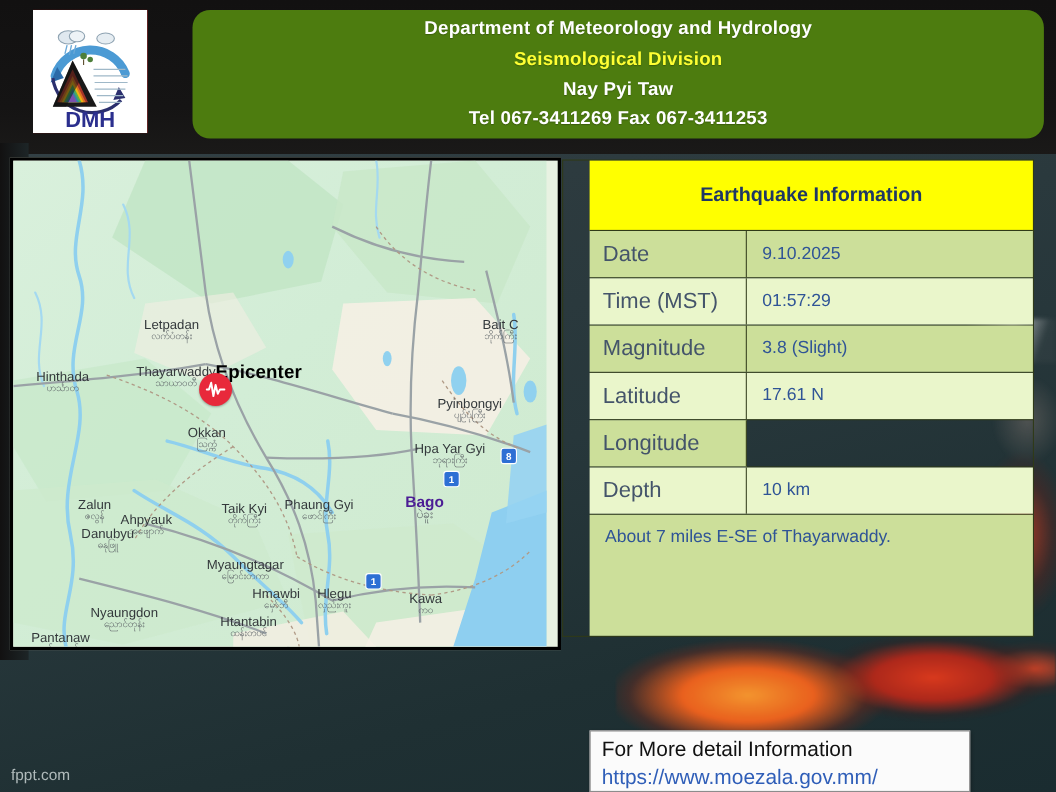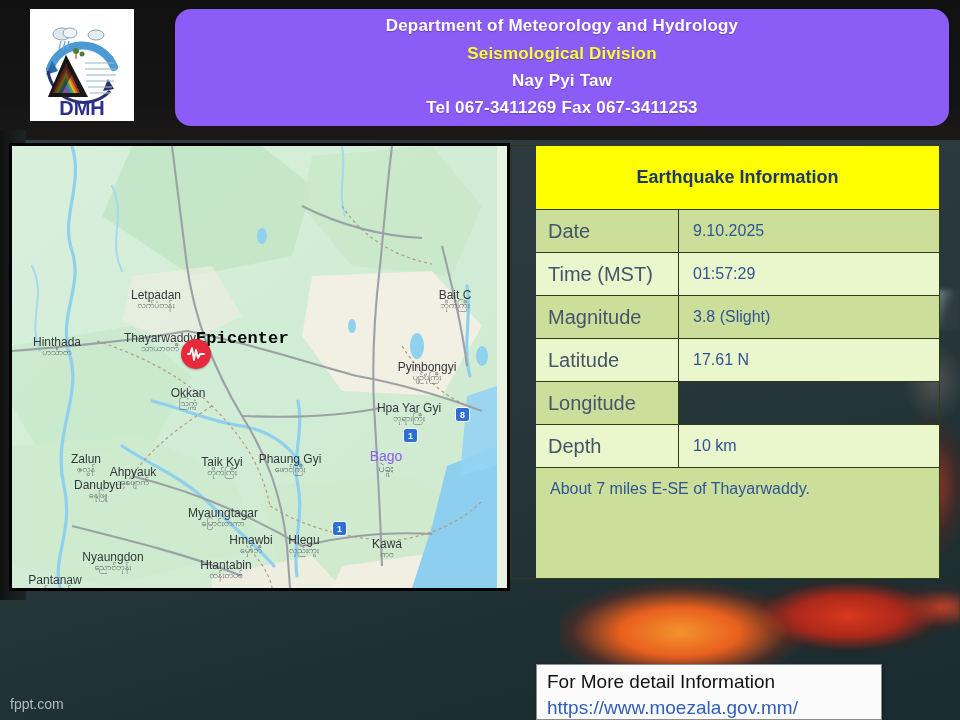--- a/index.html
+++ b/index.html
@@ -67,21 +67,21 @@
     background: #b91c1c;
     overflow: hidden;
   }
   .logo-svg { display: block; }
 
   
   .banner {
     position: absolute;
     left: 175px; top: 9px;
     width: 774px; height: 117px;
-    background: #8b5cf6;
+    background: #4d7c0f;
     border-radius: 16px;
     display: flex;
     flex-direction: column;
     align-items: center;
     justify-content: center;
     gap: 1px;
   }
   .banner-line {
     color: #ffffff;
     font-size: 17px;
@@ -107,33 +107,32 @@
     position: absolute;
     font-family: "Liberation Sans", sans-serif;
     color: #3b3f42;
     white-space: nowrap;
     line-height: 1.02;
     text-align: center;
     transform: translateX(-50%);
   }
   .map-label .en { display: block; font-size: 10px; color: #33383b; }
   .map-label .my { display: block; font-size: 8px; color: #5d6367; letter-spacing: -0.2px; }
-  .map-label.big .en { font-size: 14px; font-weight: normal; color: #8b5cf6; }
+  .map-label.big .en { font-size: 14px; font-weight: bold; color: #4c1d95; }
   .map-label.big .my { font-size: 11px; }
   .map-label.mid .en { font-size: 12px; }
   .map-label.mid .my { font-size: 9px; }
 
   .epicenter-label {
     position: absolute;
     left: 184px; top: 183px;
     font-size: 17px;
     font-weight: bold;
     color: #000000;
     letter-spacing: 0.1px;
-    font-family: Liberation Mono, monospace;
   }
   .epicenter-pin {
     position: absolute;
     left: 169px; top: 193px;
     width: 30px; height: 30px;
     border-radius: 50%;
     background: #e8293b;
     display: flex;
     align-items: center;
     justify-content: center;

